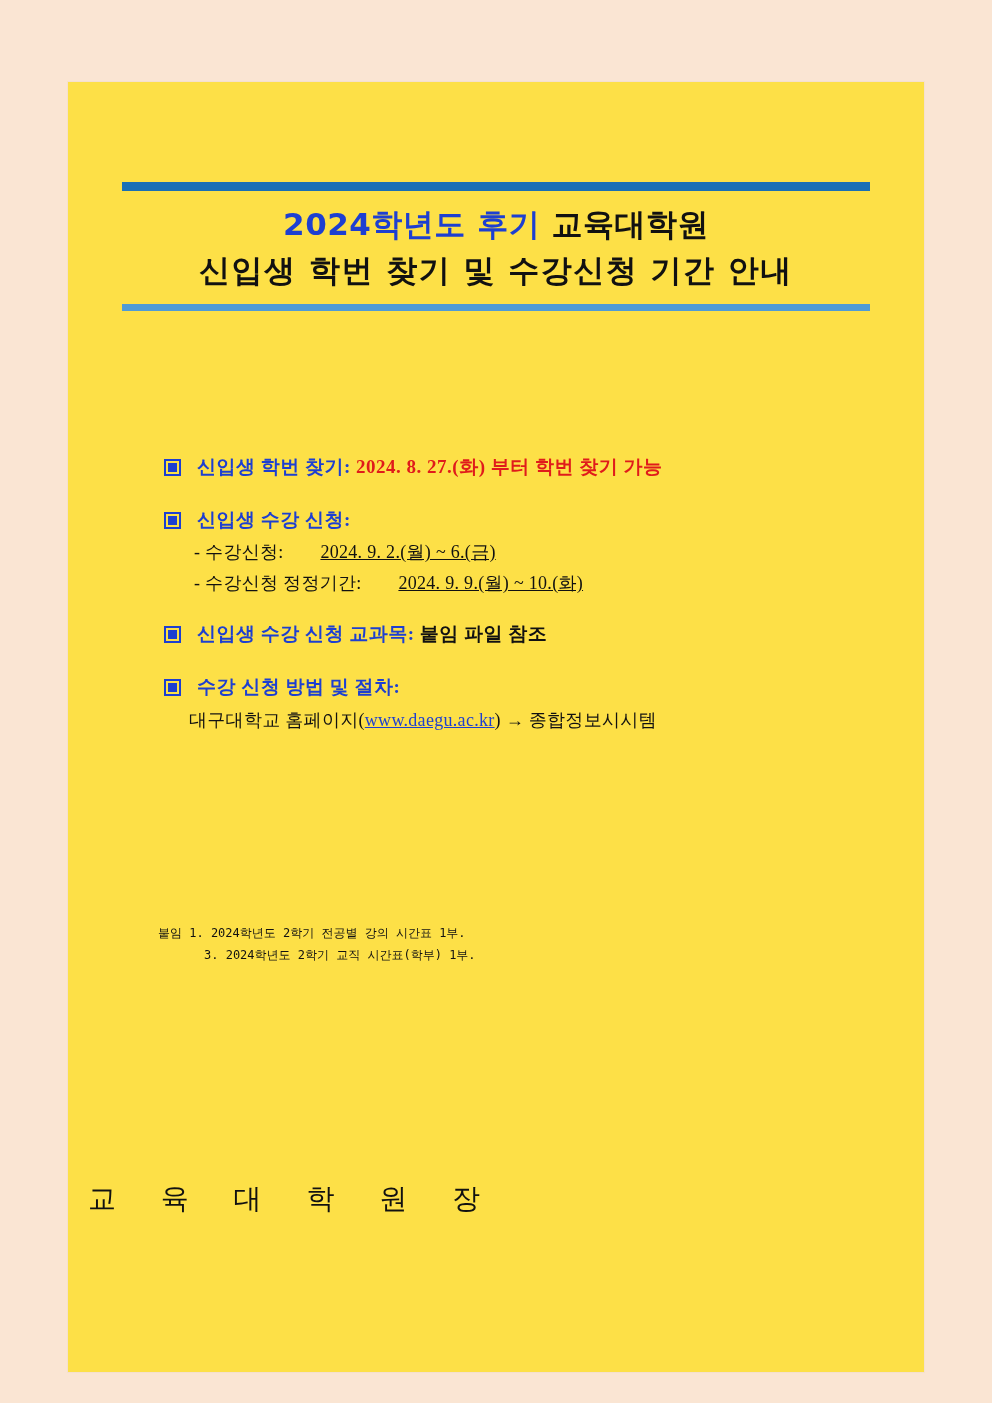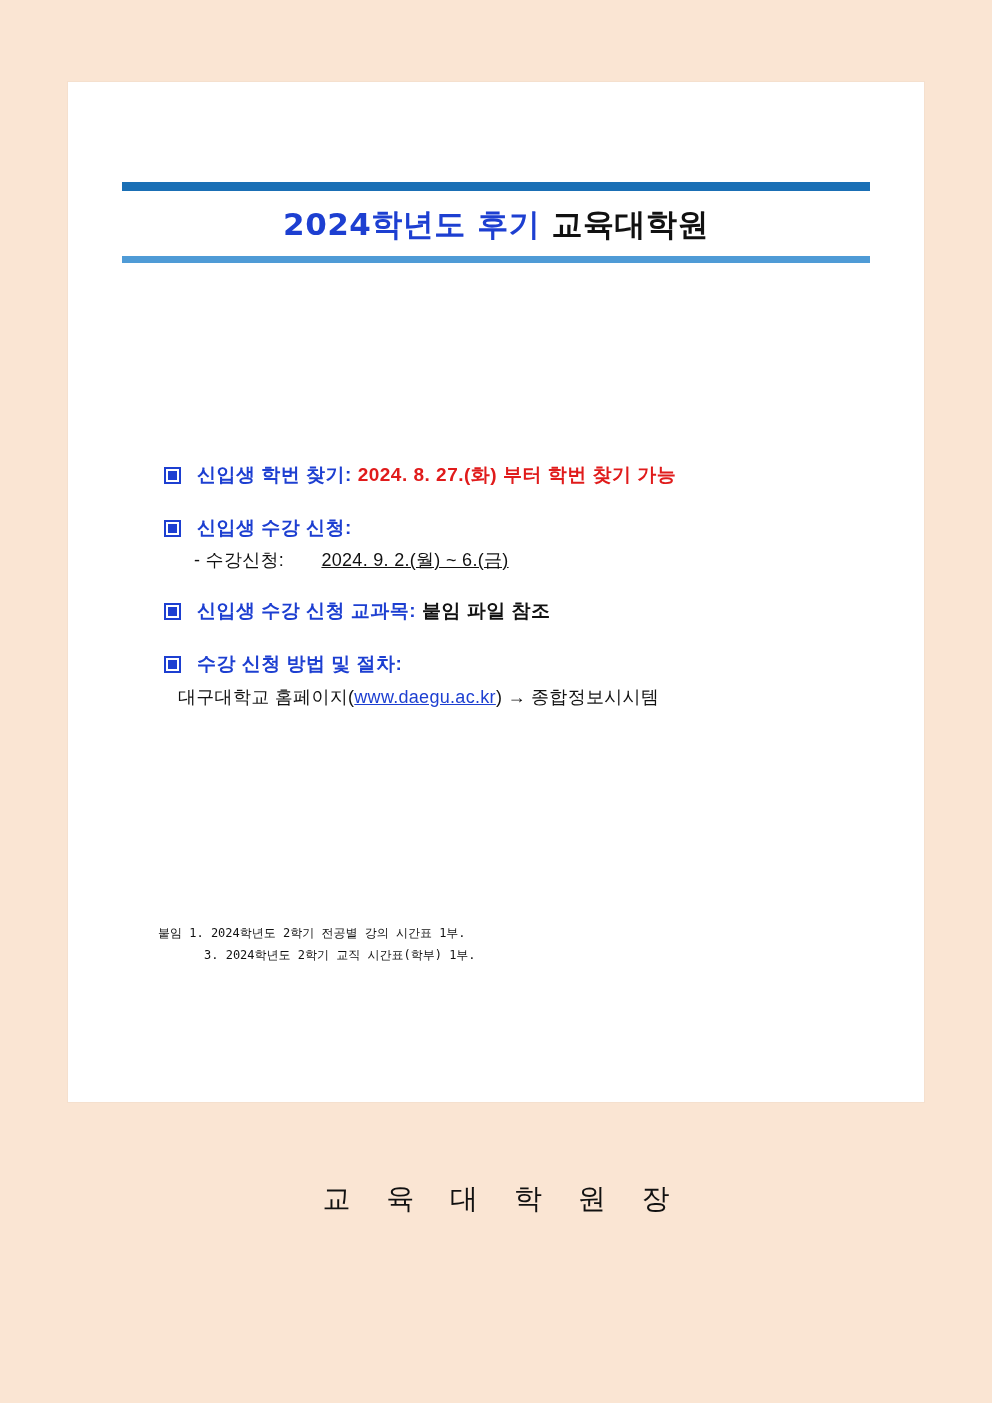--- a/index.html
+++ b/index.html
@@ -11,22 +11,22 @@
     height: 1403px;
     background: #fae5d3;
     font-family: "DejaVu Sans", "Liberation Sans", sans-serif;
     overflow: hidden;
   }
   .page {
     position: absolute;
     left: 68px;
     top: 82px;
     width: 856px;
-    height: 1020px;
-    background: #ffffff;
+    height: 1290px;
+    background: #fde047;
     box-shadow: 0 0 0 1px rgba(0,0,0,0.02);
   }
   
   .title-block {
     position: absolute;
     left: 54px;
     top: 100px;
     width: 748px;
   }
   .rule-top {
@@ -62,23 +62,23 @@
     color: #111111;
     letter-spacing: 1.5px;
     line-height: 1.35;
     margin-top: 6px;
     white-space: nowrap;
   }
   
   .body-block {
     position: absolute;
     left: 96px;
-    top: 380px;
+    top: 372px;
     width: 780px;
-    font-family: Liberation Sans, sans-serif;
+    font-family: Liberation Serif, serif;
   }
   .item {
     margin-bottom: 26px;
   }
   .item-head {
     display: flex;
     align-items: flex-start;
     font-size: 19px;
     font-weight: bold;
     color: #1d3fd1;
@@ -122,21 +122,21 @@
     letter-spacing: 0.3px;
     white-space: nowrap;
   }
   .u {
     text-decoration: underline;
     margin-left: 32px;
   }
   .proc-line {
     font-size: 18px;
     color: #111111;
-    margin-left: 14px;
+    margin-left: 25px;
     margin-top: 8px;
     letter-spacing: 0.3px;
     white-space: nowrap;
   }
   .link {
     color: #1d3fd1;
     text-decoration: underline;
   }
   
   .attach-block {
@@ -165,60 +165,64 @@
     font-family: "DejaVu Sans Mono", "Liberation Mono", monospace;
     font-size: 25px;
     color: #111111;
     letter-spacing: 2px;
   }
   .signer-line {
     position: absolute;
     top: 1098px;
     left: 0;
     width: 856px;
-    text-align: center;
-    font-family: Liberation Sans, sans-serif;
+    text-align: left;
+    font-family: Liberation Mono, monospace;
     font-size: 28px;
     color: #111111;
     letter-spacing: 14px;
-    padding-left: 14px;
+    padding-left: 20px;
     box-sizing: border-box;
   }
 </style>
 </head>
 <body>
 
 <div class="page">
 
   <div class="title-block">
     <div class="rule-top"></div>
     <div class="title-lines">
       <div class="title-line1">
         <span class="blue">2024학년도 후기 </span><span class="black">교육대학원</span>
       </div>
+      <div class="title-line2">신입생 학번 찾기 및 수강신청 기간 안내</div>
     </div>
     <div class="rule-bottom"></div>
   </div>
 
   <div class="body-block">
 
     <div class="item">
       <div class="item-head">
         <span class="bullet"></span>
         <span class="head-text"><span class="blue">신입생 학번 찾기: </span><span class="red">2024. 8. 27.(화) 부터 학번 찾기 가능</span></span>
       </div>
     </div>
 
     <div class="item">
       <div class="item-head">
         <span class="bullet"></span>
         <span class="head-text"><span class="blue">신입생 수강 신청:</span></span>
       </div>
       <div class="sub-line">
         <span>- 수강신청: </span><span class="u">2024. 9. 2.(월) ~ 6.(금)</span>
+      </div>
+      <div class="sub-line">
+        <span>- 수강신청 정정기간: </span><span class="u">2024. 9. 9.(월) ~ 10.(화)</span>
       </div>
     </div>
 
     <div class="item">
       <div class="item-head">
         <span class="bullet"></span>
         <span class="head-text"><span class="blue">신입생 수강 신청 교과목: </span><span class="black">붙임 파일 참조</span></span>
       </div>
     </div>
 

